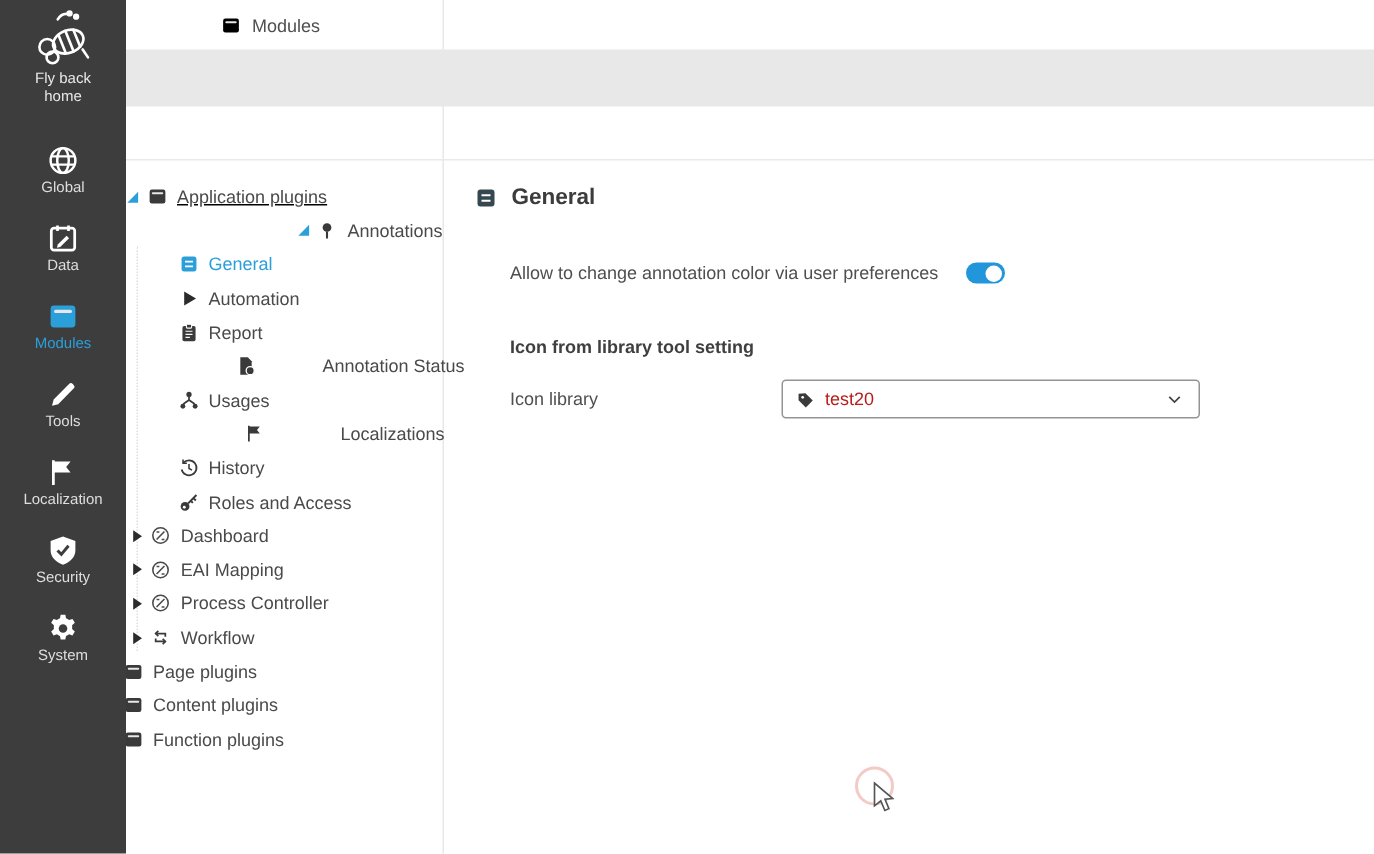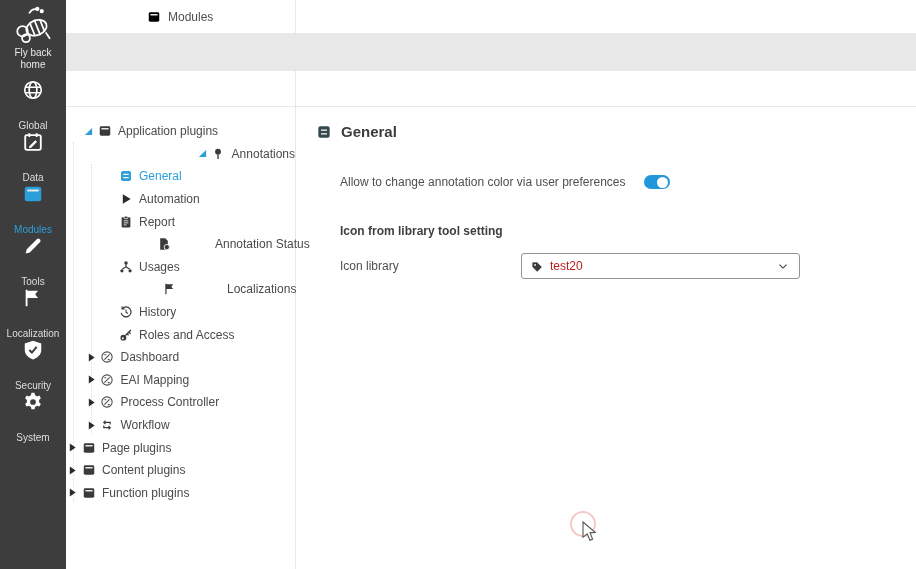--- a/index.html
+++ b/index.html
@@ -3,30 +3,30 @@
 <meta charset="utf-8">
 <style>
   html,body{margin:0;padding:0;}
   body{
     width:916px;height:569px;position:relative;overflow:hidden;
     background:#ffffff;font-family:"Liberation Sans",sans-serif;
     -webkit-font-smoothing:antialiased;
   }
   
   .sidebar{
-    position:absolute;left:0;top:0;width:66px;height:569px;
+    position:absolute;left:0;top:0;width:84px;height:569px;
     background:#3d3d3d;display:flex;flex-direction:column;align-items:center;z-index:5;
   }
   .logo{margin-top:5px;text-align:center;color:#e9e9e9;}
   .logo .logo-icon svg{width:42px;height:42px;display:block;margin:0 auto;}
   .logo .logo-label{font-size:10px;line-height:12px;color:#e9e9e9;}
   .nav{margin-top:8px;width:100%;display:flex;flex-direction:column;}
   .nav-item{
     width:100%;height:52px;display:flex;flex-direction:column;align-items:center;
-    justify-content:space-between;color:#ffffff;cursor:pointer;
+    justify-content:flex-end;color:#ffffff;cursor:pointer;
   }
   .nav-item .nav-icon{height:22px;display:flex;align-items:center;}
   .nav-item .nav-icon svg{width:22px;height:22px;}
   .nav-item .nav-label{font-size:10px;color:#dedede;margin-top:2px;}
   .nav-item.active{color:#2b9fd9;}
   .nav-item.active .nav-label{color:#2b9fd9;}
   
   .right{position:absolute;left:62px;top:0;right:0;bottom:0;}
   .vdivider{position:absolute;left:233px;top:0;bottom:0;width:1px;background:#e8e8e8;z-index:1;}
   .panel-header{
@@ -190,21 +190,21 @@
       </span>
     <span class="ph-title">Modules</span>
   </header>
   <div class="graybar"></div>
   <div class="subbar"></div>
 
   <div class="main">
     <div class="tree-panel" id="tree-panel">
       <div class="guide g1"></div>
       <div class="guide g2"></div>
-    <div class="tree-row" style="padding-left: 20px;">
+    <div class="tree-row" style="padding-left: 20px; text-decoration: underline;">
           <span class="tw">
             <svg viewBox="0 0 10 10">
               <path d="M9 1 V9 H1 Z" fill="#2b9fd9"></path>
             </svg>
           </span>
           <span class="ti">
             <svg viewBox="0 0 24 24">
               <rect x="3" y="4" width="18" height="16" rx="2.5" fill="currentColor"></rect>
               <rect x="5.5" y="7" width="13" height="2.4" rx="1.1" fill="#e8e8e8"></rect>
             </svg>

